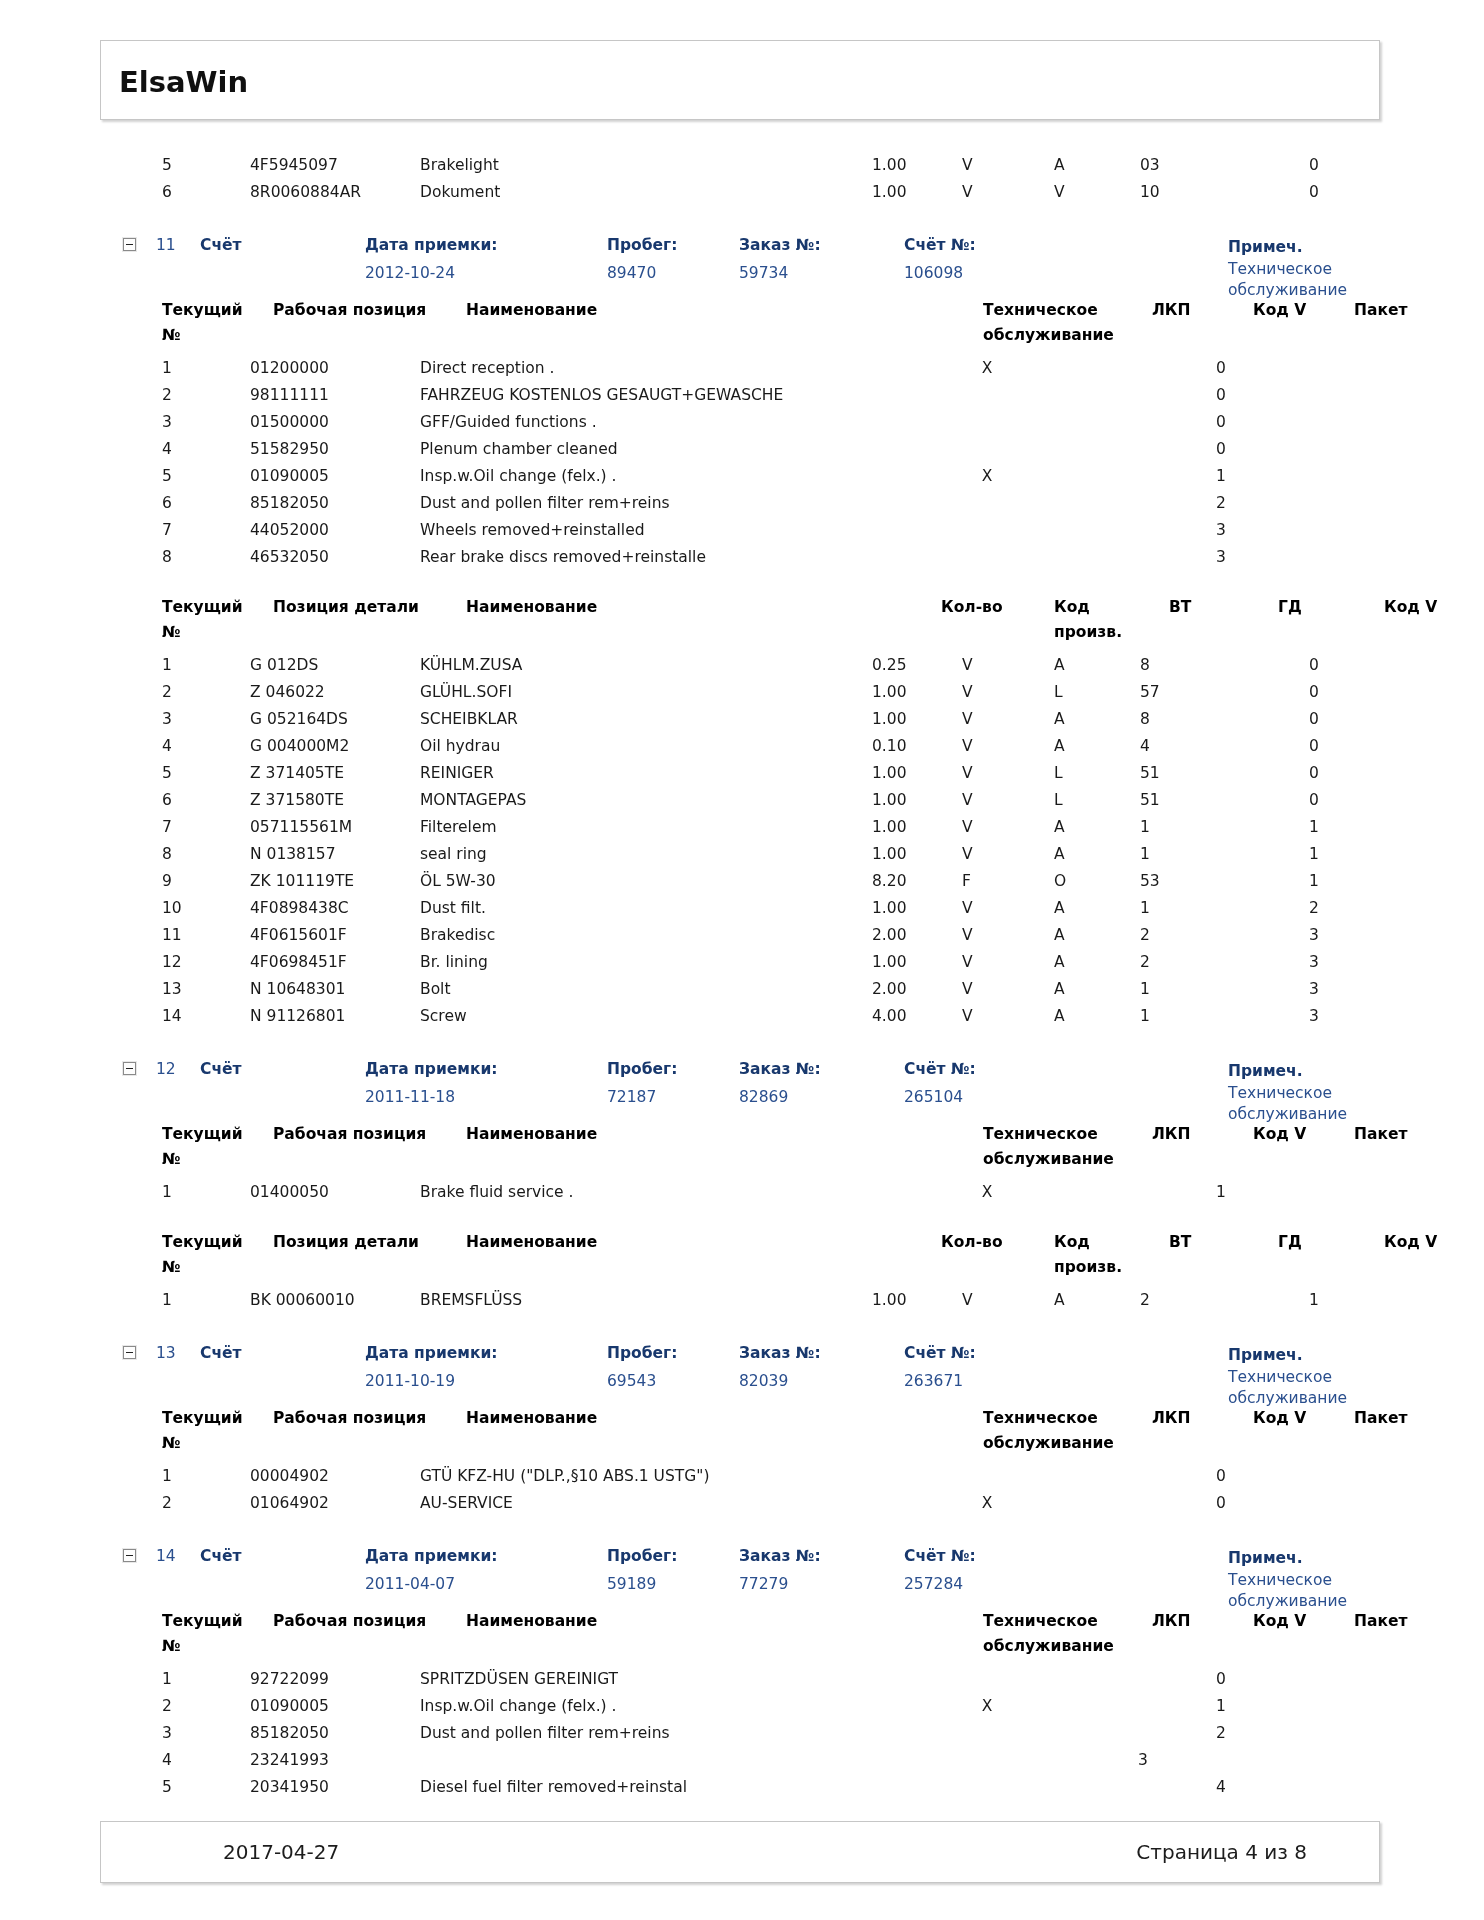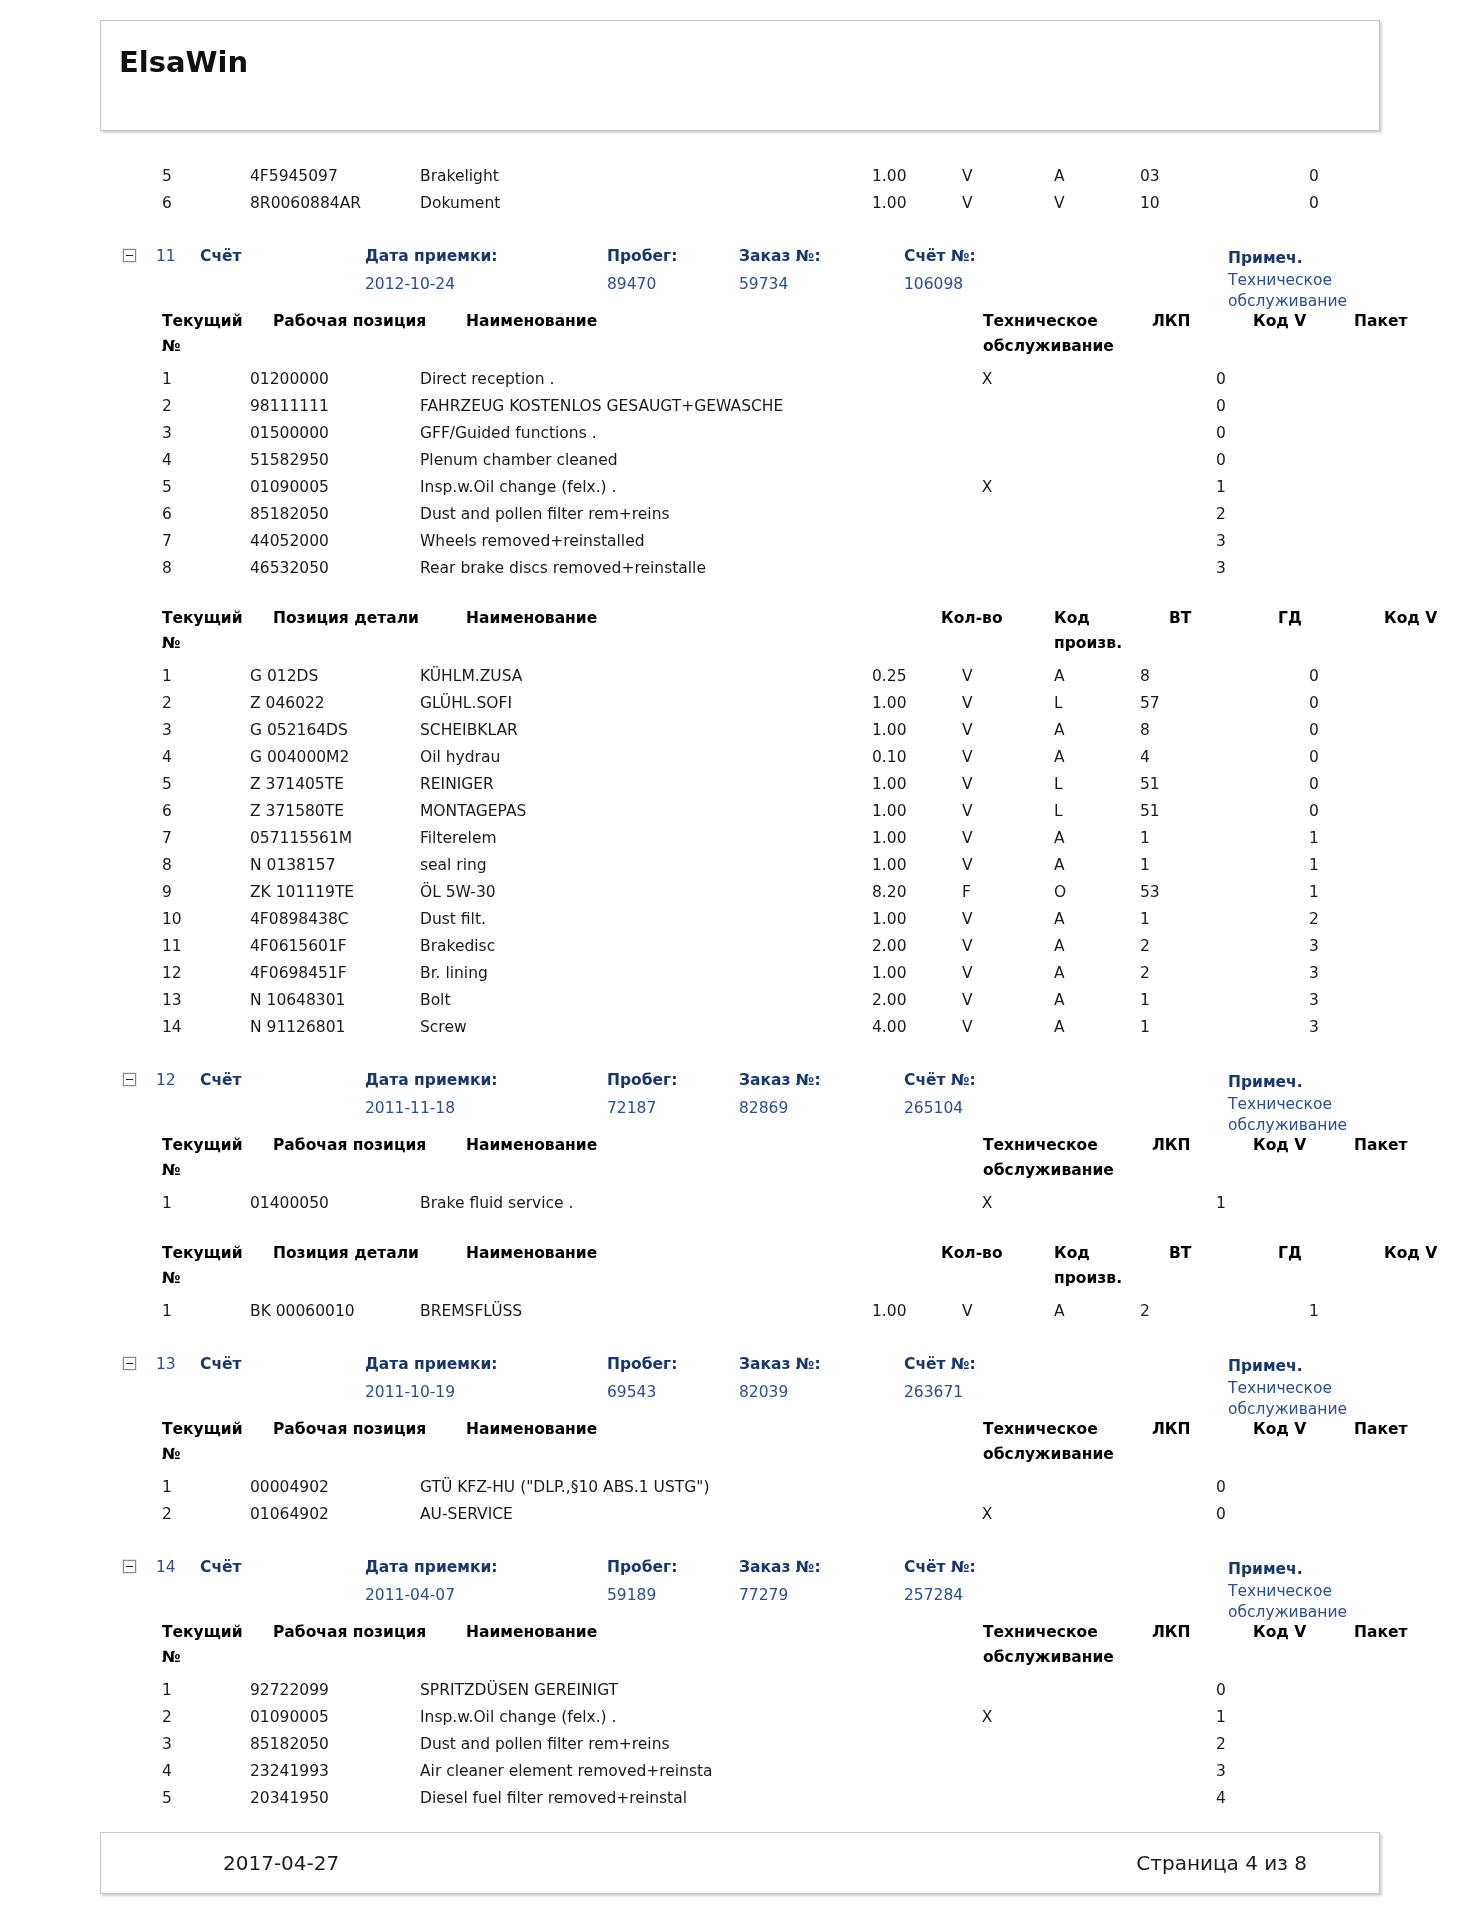--- a/index.html
+++ b/index.html
@@ -7,21 +7,21 @@
   body {
     width:1484px; height:1920px; overflow:hidden;
     font-family:"DejaVu Sans","Liberation Sans",sans-serif;
     font-size:15.5px; color:#1a1a1a;
   }
   .box {
     margin-left:100px; width:1280px; background:#fff;
     border:1px solid #c6c6c6;
     box-shadow:2px 2px 2px rgba(0,0,0,0.18);
   }
-  #header-box { margin-top:20px; height:111px; }
+  #header-box { margin-top:40px; height:80px; }
   #app-title { padding:24px 0 0 18px; font-size:29px; font-weight:600; color:#101010; }
 
   
   .tbl { padding-left:162px; }
   .trow { display:grid; height:27px; line-height:27px; }
   .thead { height:auto; min-height:52px; line-height:25px; font-weight:bold; color:#000; margin-bottom:5px;gap:23px; }
   .work .trow  { grid-template-columns:88px 170px 494px 146px 78px 78px 164px; }
   .parts .trow { grid-template-columns:88px 170px 452px 90px 92px 86px 83px 86px 71px; }
   .cell { padding-right:6px; overflow:visible; white-space:nowrap; }
   .thead .cell { white-space:normal; }
@@ -552,21 +552,20 @@
           <div class="cell">85182050</div>
           <div class="cell">Dust and pollen filter rem+reins</div>
           <div class="cell c-center"></div>
           <div class="cell"></div>
           <div class="cell"></div>
           <div class="cell">2</div>
         </div>
         <div class="trow">
           <div class="cell">4</div>
           <div class="cell">23241993</div>
-          <div class="cell">Air cleaner element removed+reinsta</div>
           <div class="cell c-center"></div>
           <div class="cell"></div>
           <div class="cell"></div>
           <div class="cell">3</div>
         </div>
         <div class="trow">
           <div class="cell">5</div>
           <div class="cell">20341950</div>
           <div class="cell">Diesel fuel filter removed+reinstal</div>
           <div class="cell c-center"></div>

